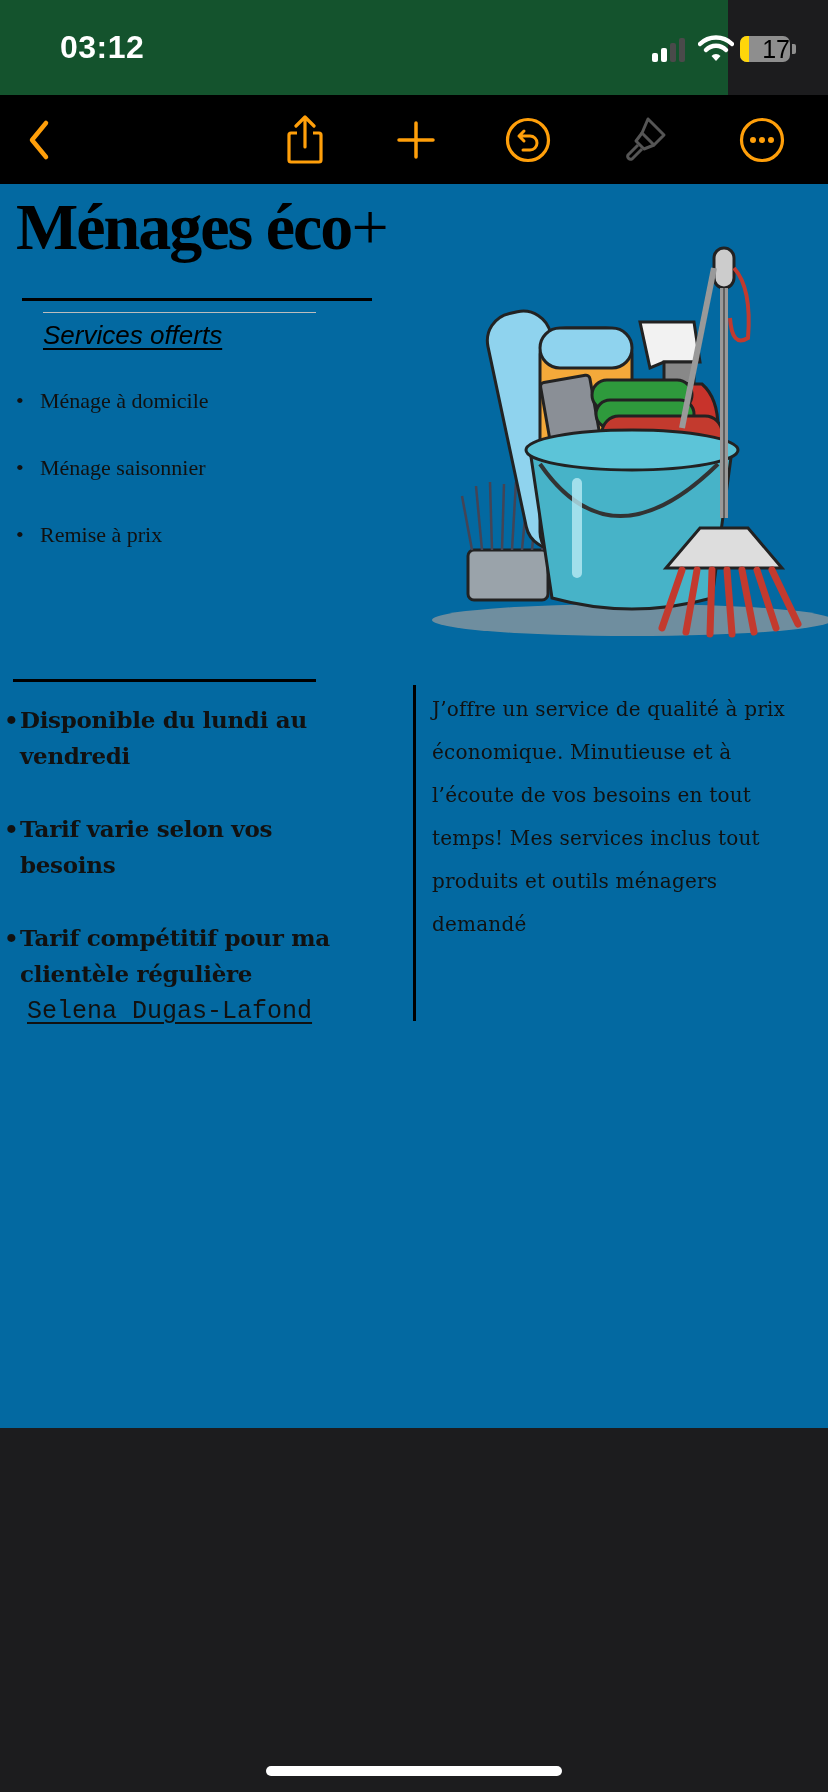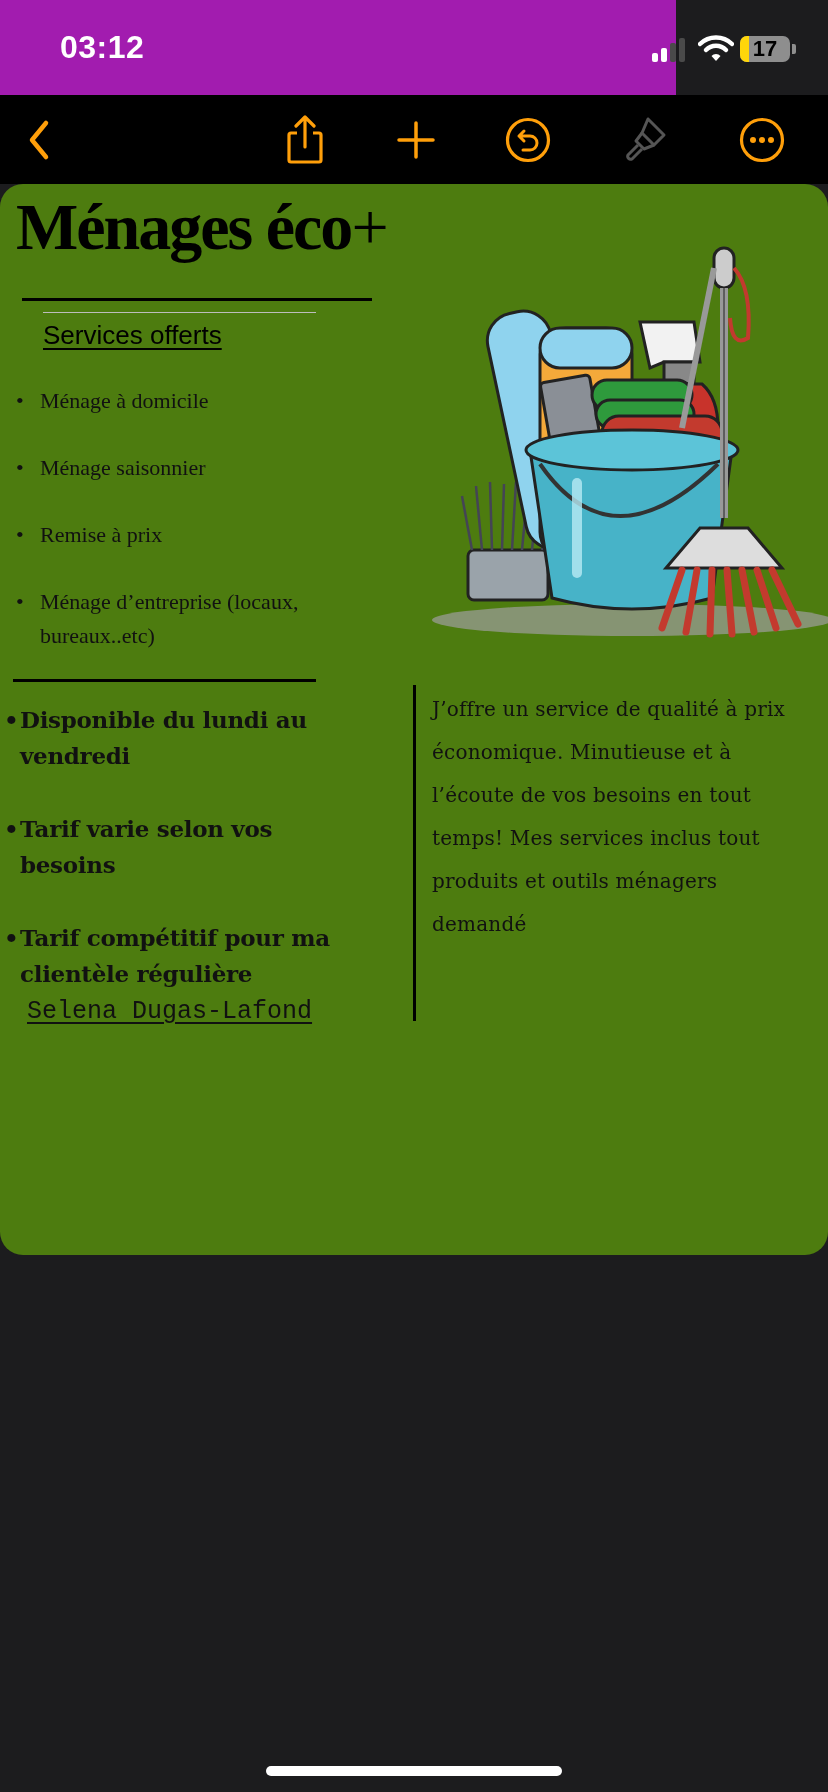--- a/index.html
+++ b/index.html
@@ -1,37 +1,37 @@
 <!DOCTYPE html>
 <html><head>
 <meta charset="utf-8">
 <style>
   * { box-sizing: border-box; margin: 0; padding: 0; }
   html, body { width: 828px; height: 1792px; overflow: hidden; background: #1c1c1e; }
   body { position: relative; font-family: "Liberation Serif", serif; }
 
-  .status-bar { position: absolute; left: 0; top: 0; width: 676px; height: 95px; background: #a21caf; }
+  .status-bar { position: absolute; left: 0; top: 0; width: 728px; height: 95px; background: #14532d; }
   .time { position: absolute; left: 60px; top: 29px; color: #fff; font-family: "Liberation Sans", sans-serif; font-weight: bold; font-size: 32px; letter-spacing: 0.5px; }
   .signal { position: absolute; left: 652px; top: 38px; width: 36px; height: 24px; }
   .signal span { position: absolute; bottom: 0; width: 6px; border-radius: 2px; }
   .wifi { position: absolute; left: 698px; top: 34px; width: 36px; height: 28px; }
   .battery { position: absolute; left: 740px; top: 36px; width: 50px; height: 26px; border-radius: 7px; background: #8e8e8e; overflow: hidden; }
   .battery .fill { position: absolute; left: 0; top: 0; width: 9px; height: 100%; background: #ffd60a; }
-  .battery .pct { position: absolute; left: 0; top: 0; width: 100%; height: 100%; text-align: center; font-family: "Liberation Sans", sans-serif; font-weight: bold; font-size: 22px; line-height: 26px; color: #000; }
+  .battery .pct { position: absolute; left: 0; top: 0; width: 100%; height: 100%; text-align: right; font-family: "Liberation Sans", sans-serif; font-weight: normal; font-size: 25px; line-height: 26px; color: #000; }
   .battery-tip { position: absolute; left: 792px; top: 44px; width: 4px; height: 10px; border-radius: 0 2px 2px 0; background: #8e8e8e; }
 
   .toolbar { position: absolute; left: 0; top: 95px; width: 828px; height: 89px; background: #000; }
   .tb-btn { position: absolute; top: 18px; width: 54px; height: 54px; display: flex; align-items: center; justify-content: center; cursor: pointer; }
 
-  .doc { position: absolute; left: 0; top: 184px; width: 828px; height: 1071px; background: #4d7c0f; border-radius: 23px; }
+  .doc { position: absolute; left: 0; top: 184px; width: 828px; height: 1244px; background: #0369a1; }
   .title { position: absolute; left: 16px; top: 10px; font-family: "Liberation Serif", serif; font-weight: bold; font-size: 66px; letter-spacing: -2px; color: #000; line-height: 1; }
   .title .plus { font-weight: normal; }
   .rule-thick { position: absolute; left: 22px; top: 114px; width: 350px; height: 3px; background: #000; }
   .rule-thin { position: absolute; left: 43px; top: 128px; width: 273px; height: 1px; background: #bdbdbd; }
-  .section-heading { position: absolute; left: 43px; top: 136px; font-family: "Liberation Sans", sans-serif; font-size: 26px; text-decoration: underline; text-underline-offset: 4px; color: #000; }
+  .section-heading { position: absolute; left: 43px; top: 136px; font-family: "Liberation Sans", sans-serif; font-style: italic; font-size: 26px; text-decoration: underline; text-underline-offset: 4px; color: #000; }
 
   .services { position: absolute; left: 14px; top: 200px; width: 320px; list-style: none; }
   .services li { position: relative; padding-left: 26px; font-size: 22px; line-height: 34px; color: #111; margin-bottom: 33px; }
   .services li::before { content: "•"; position: absolute; left: 2px; top: 0; }
   .rule-mid { position: absolute; left: 13px; top: 495px; width: 303px; height: 3px; background: #000; }
 
   .info { position: absolute; left: 2px; top: 518px; width: 330px; list-style: none; }
   .info li { position: relative; padding-left: 18px; font-family: "DejaVu Serif", serif; font-weight: bold; font-size: 23px; line-height: 36px; color: #111; margin-bottom: 37px; letter-spacing: -0.3px; }
   .info li::before { content: "•"; position: absolute; left: 2px; top: 0; }
 
@@ -111,21 +111,20 @@
 <div class="doc">
   <div class="title"><span>Ménages éco</span><span class="plus">+</span></div>
   <div class="rule-thick"></div>
   <div class="rule-thin"></div>
   <div class="section-heading">Services offerts</div>
 
   <ul class="services">
     <li>Ménage à domicile</li>
     <li>Ménage saisonnier</li>
     <li>Remise à prix</li>
-    <li>Ménage d’entreprise (locaux, bureaux..etc)</li>
   </ul>
   <div class="rule-mid"></div>
 
   <ul class="info">
     <li>Disponible du lundi au vendredi</li>
     <li>Tarif varie selon vos besoins</li>
     <li>Tarif compétitif pour ma clientèle régulière</li>
   </ul>
 
   <div class="vbar"></div>

